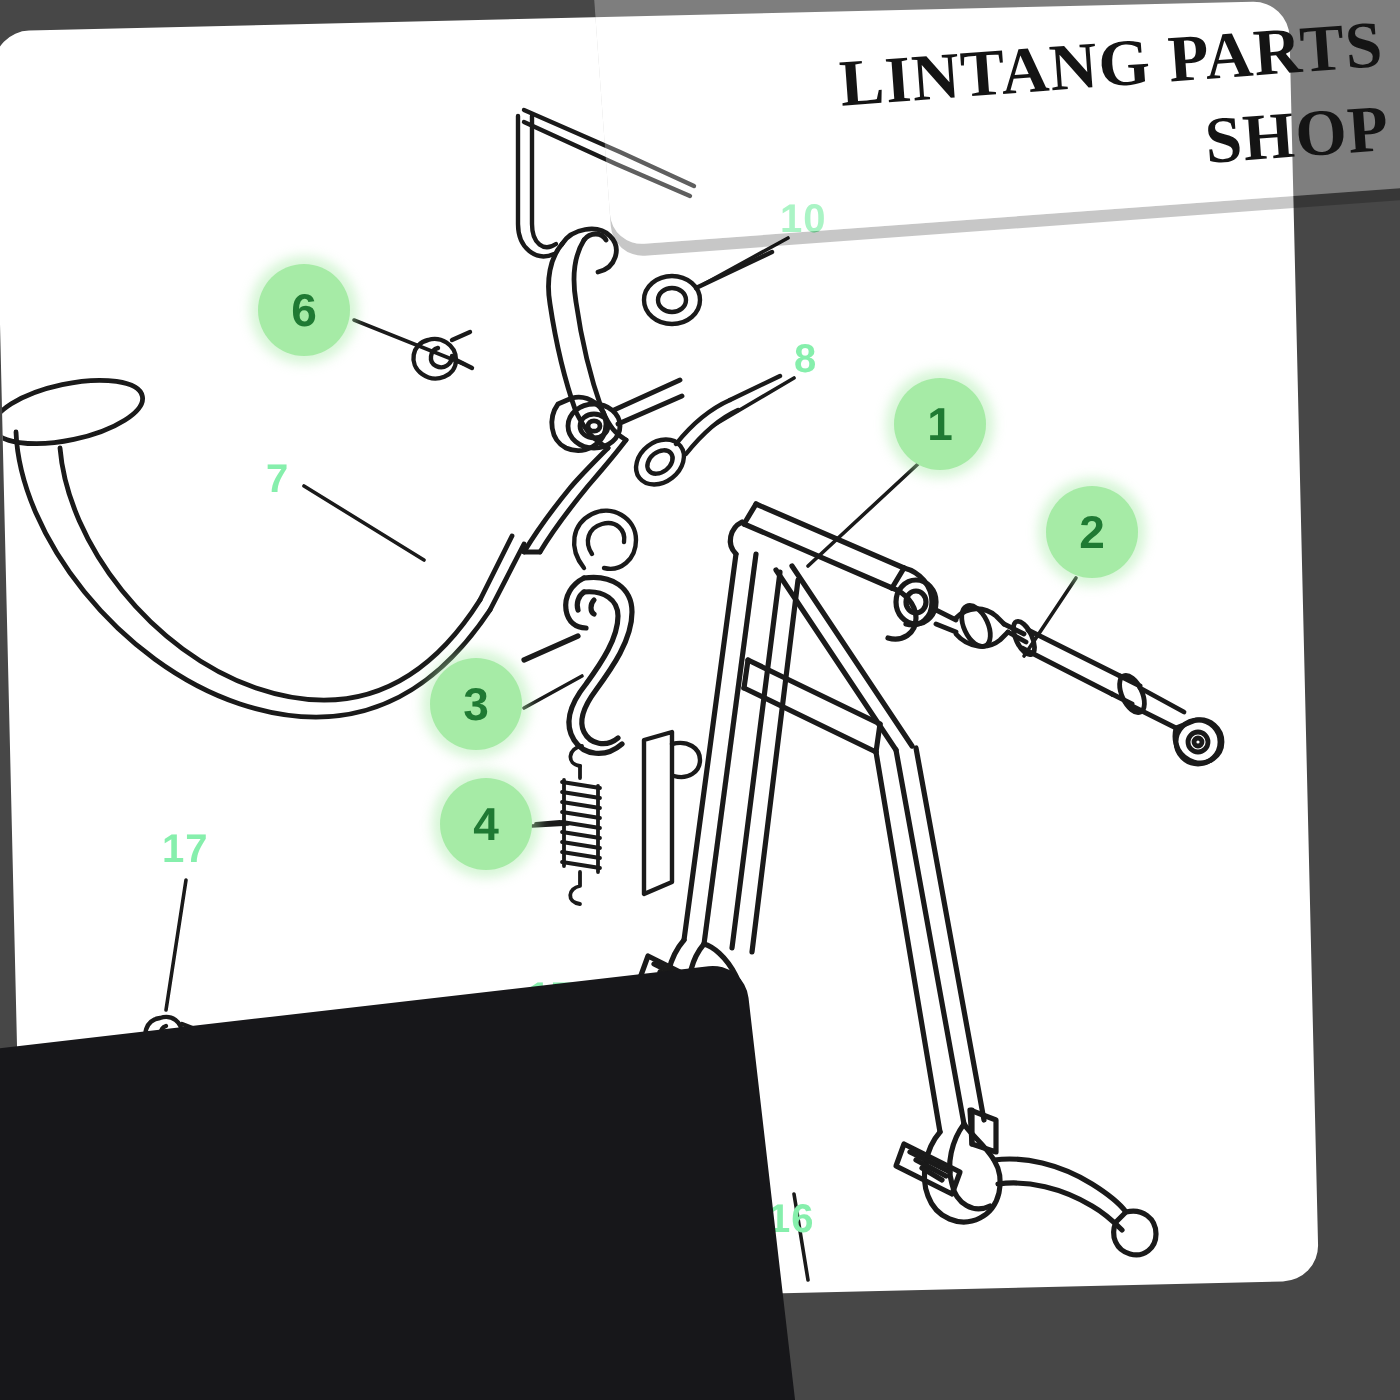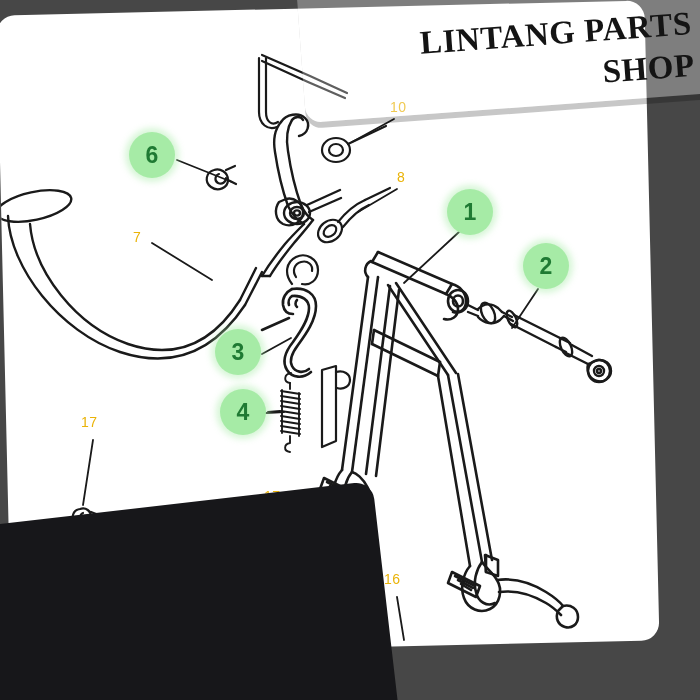--- a/index.html
+++ b/index.html
@@ -26,23 +26,23 @@
     position:absolute;inset:0;
     transform:rotate(1.35deg);
     transform-origin:50% 50%;
   }
   .diagram-svg{position:absolute;left:-4px;top:-8px;width:700px;height:700px;}
 
   
   .plabel{
     position:absolute;
     font-family:"Liberation Sans", sans-serif;
-    font-weight:normal;
-    font-size:14px;
-    color:#eab308;
+    font-weight:bold;
+    font-size:20px;
+    color:#86efac;
     letter-spacing:.5px;
     line-height:1;
     white-space:nowrap;
   }
 
   
   .badge{
     position:absolute;
     width:46px;height:46px;
     border-radius:50%;
@@ -337,21 +337,21 @@
           </g>
         </g>
       </svg>
 
     </div>
   </div>
 
   <div class="plabel" style="left:133px;top:230px">7</div>
   <div class="plabel" style="left:397px;top:170px">8</div>
   <div class="plabel" style="left:390px;top:100px">10</div>
-  <div class="plabel" style="left:384px;top:572px">16</div>
+  <div class="plabel" style="left:384px;top:600px">16</div>
   <div class="plabel" style="left:81px;top:415px">17</div>
   <div class="plabel" style="left:264px;top:489px">17</div>
 
   <div class="badge" style="left:447px;top:189px">1</div>
   <div class="badge" style="left:523px;top:243px">2</div>
   <div class="badge" style="left:215px;top:329px">3</div>
   <div class="badge" style="left:220px;top:389px">4</div>
   <div class="badge" style="left:129px;top:132px">6</div>
 
   <div class="wm-top"></div>

